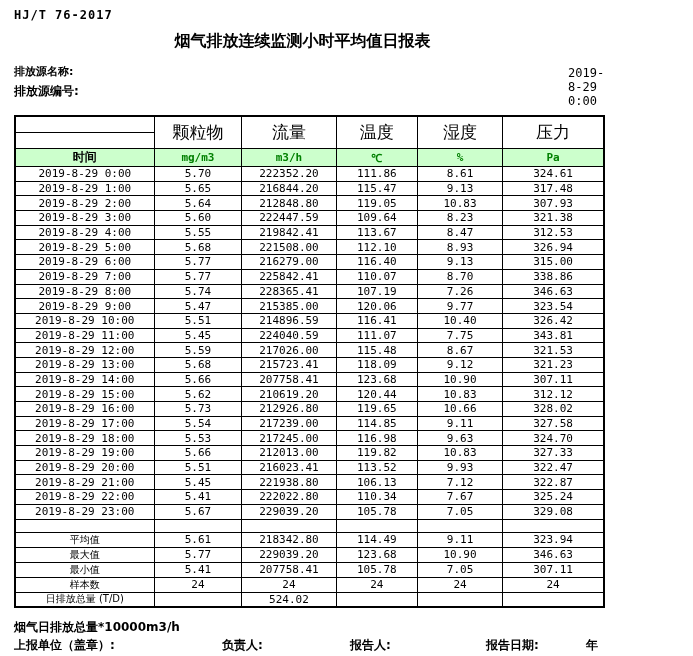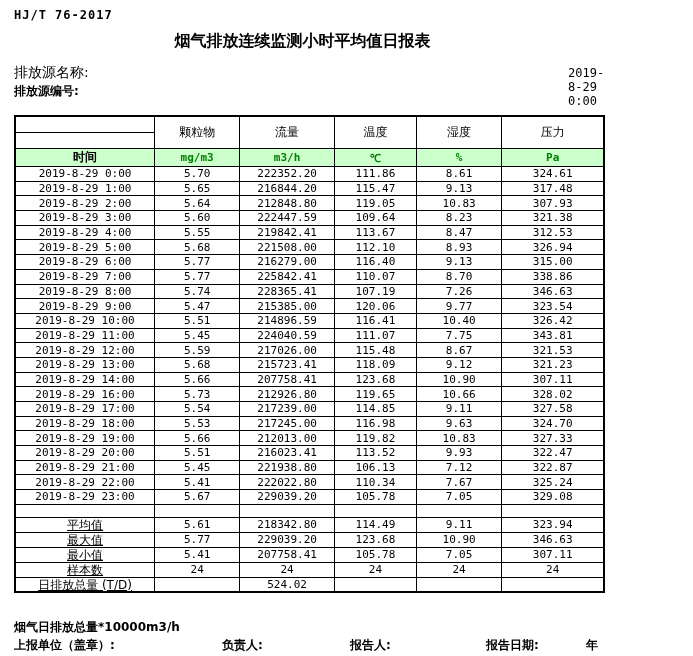--- a/index.html
+++ b/index.html
@@ -2,44 +2,44 @@
 <html><head>
 <meta charset="utf-8">
 <style>
   html,body{margin:0;padding:0;background:#fff;}
   .page{position:relative;width:605px;height:656px;background:#ffffff;color:#000;
         font-family:"DejaVu Sans",sans-serif;overflow:hidden;}
   .std-code{position:absolute;left:14px;top:8px;font-size:12px;font-weight:bold;
         font-family:"DejaVu Sans Mono",monospace;letter-spacing:1px;}
   .doc-title{position:absolute;left:0;top:31px;width:100%;text-align:center;
         font-size:16px;font-weight:bold;}
-  .src-name{position:absolute;left:14px;top:64px;font-size:14px;font-weight:normal;}
+  .src-name{position:absolute;left:14px;top:64px;font-size:11px;font-weight:bold;}
   .src-id{position:absolute;left:14px;top:83px;font-size:12px;font-weight:bold;}
   .dt{position:absolute;left:568px;top:66px;font-size:12px;
         font-family:"DejaVu Sans Mono",monospace;}
   table.rep{position:absolute;left:14px;top:115px;border-collapse:collapse;
         table-layout:fixed;border:2px solid #000;}
   table.rep th,table.rep td{border:1px solid #000;padding:0;margin:0;text-align:center;
         vertical-align:middle;overflow:hidden;white-space:nowrap;}
   tr.h-top{height:31px;}
-  tr.h-top th{font-size:12px;font-weight:normal;}
+  tr.h-top th{font-size:17px;font-weight:normal;}
   th.time-split{padding:0;}
   th.time-split .half{height:15px;}
   th.time-split .half.top{border-bottom:1px solid #000;}
   tr.h-green{height:17px;}
   tr.h-green th{background:#ccffcc;font-weight:bold;}
   th.time-label{font-size:12px;color:#000;}
   th.unit{font-size:11px;color:#008000;font-family:"DejaVu Sans Mono",monospace;}
   tr.data-row{height:14.7px;}
   tr.data-row td{font-size:11px;line-height:1;font-family:"DejaVu Sans Mono",monospace;}
   tr.spacer-row{height:13px;}
   tr.sum-row{height:15px;}
   tr.sum-row td{font-size:11px;line-height:1;font-family:"DejaVu Sans Mono",monospace;}
-  tr.sum-row td.label{font-size:12px;font-family:"DejaVu Sans",sans-serif;
-        text-decoration:underline;margin-left:14px;}
+  tr.sum-row td.label{font-size:10px;font-family:"DejaVu Sans",sans-serif;
+        margin-left:14px;}
   .foot-note{position:absolute;left:14px;top:619px;font-size:12px;font-weight:bold;}
   .foot-label{position:absolute;top:637px;font-size:12px;font-weight:bold;}
 </style>
 </head>
 <body>
 
 <div class="page">
 
   <div class="std-code">HJ/T 76-2017</div>
   <div class="doc-title">烟气排放连续监测小时平均值日报表</div>
@@ -192,20 +192,28 @@
         </tr>
         <tr class="data-row">
           <td>2019-8-29 14:00</td>
           <td>5.66</td>
           <td>207758.41</td>
           <td>123.68</td>
           <td>10.90</td>
           <td>307.11</td>
         </tr>
         <tr class="data-row">
+          <td>2019-8-29 15:00</td>
+          <td>5.62</td>
+          <td>210619.20</td>
+          <td>120.44</td>
+          <td>10.83</td>
+          <td>312.12</td>
+        </tr>
+        <tr class="data-row">
           <td>2019-8-29 16:00</td>
           <td>5.73</td>
           <td>212926.80</td>
           <td>119.65</td>
           <td>10.66</td>
           <td>328.02</td>
         </tr>
         <tr class="data-row">
           <td>2019-8-29 17:00</td>
           <td>5.54</td>

